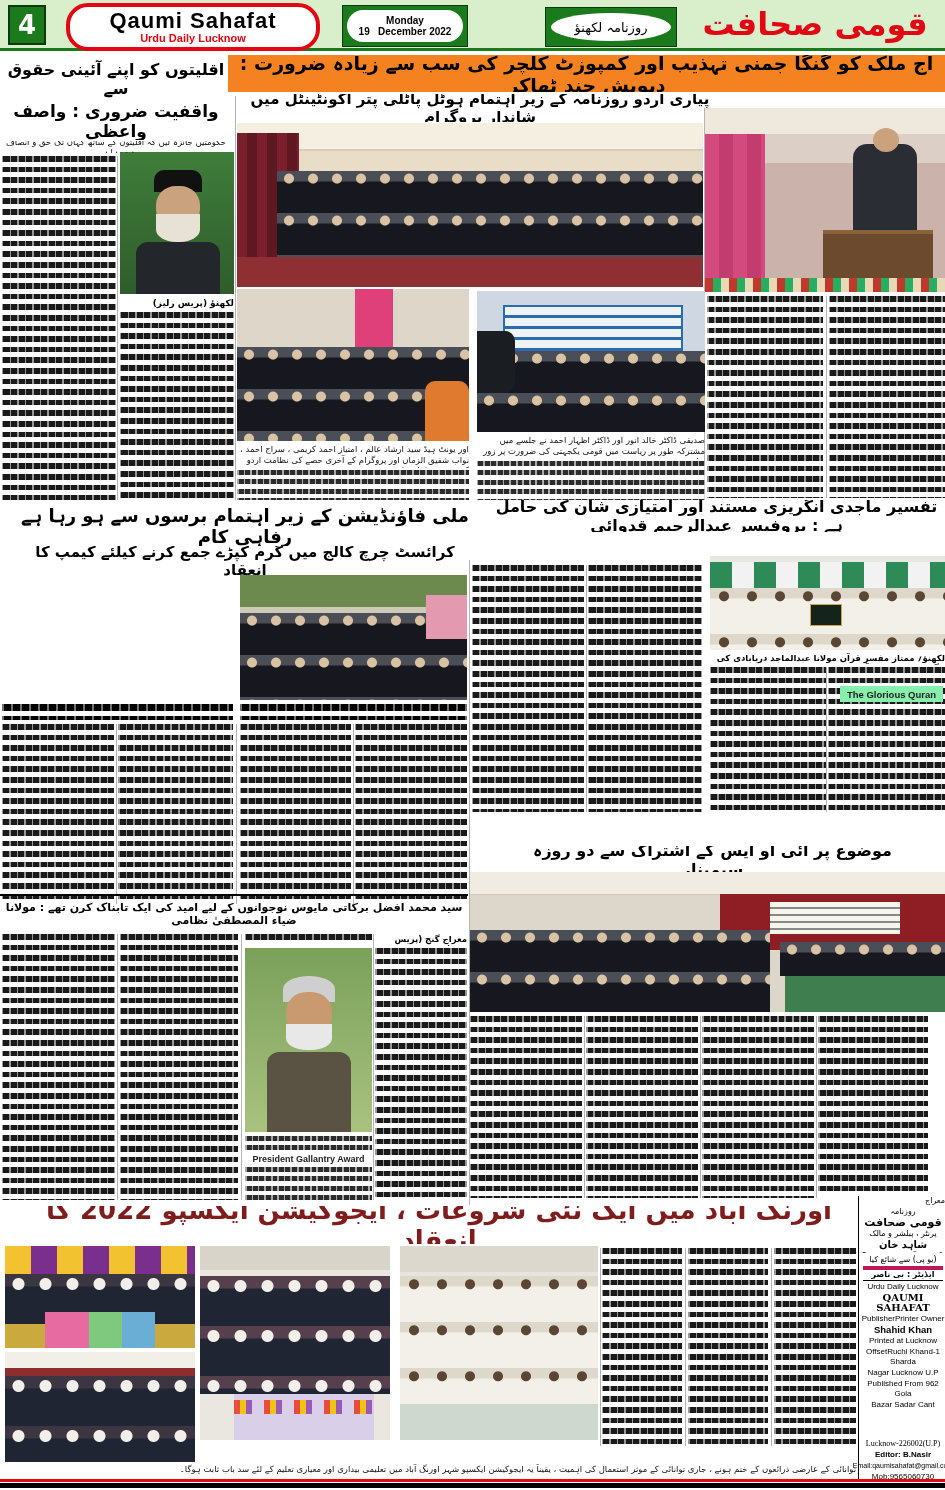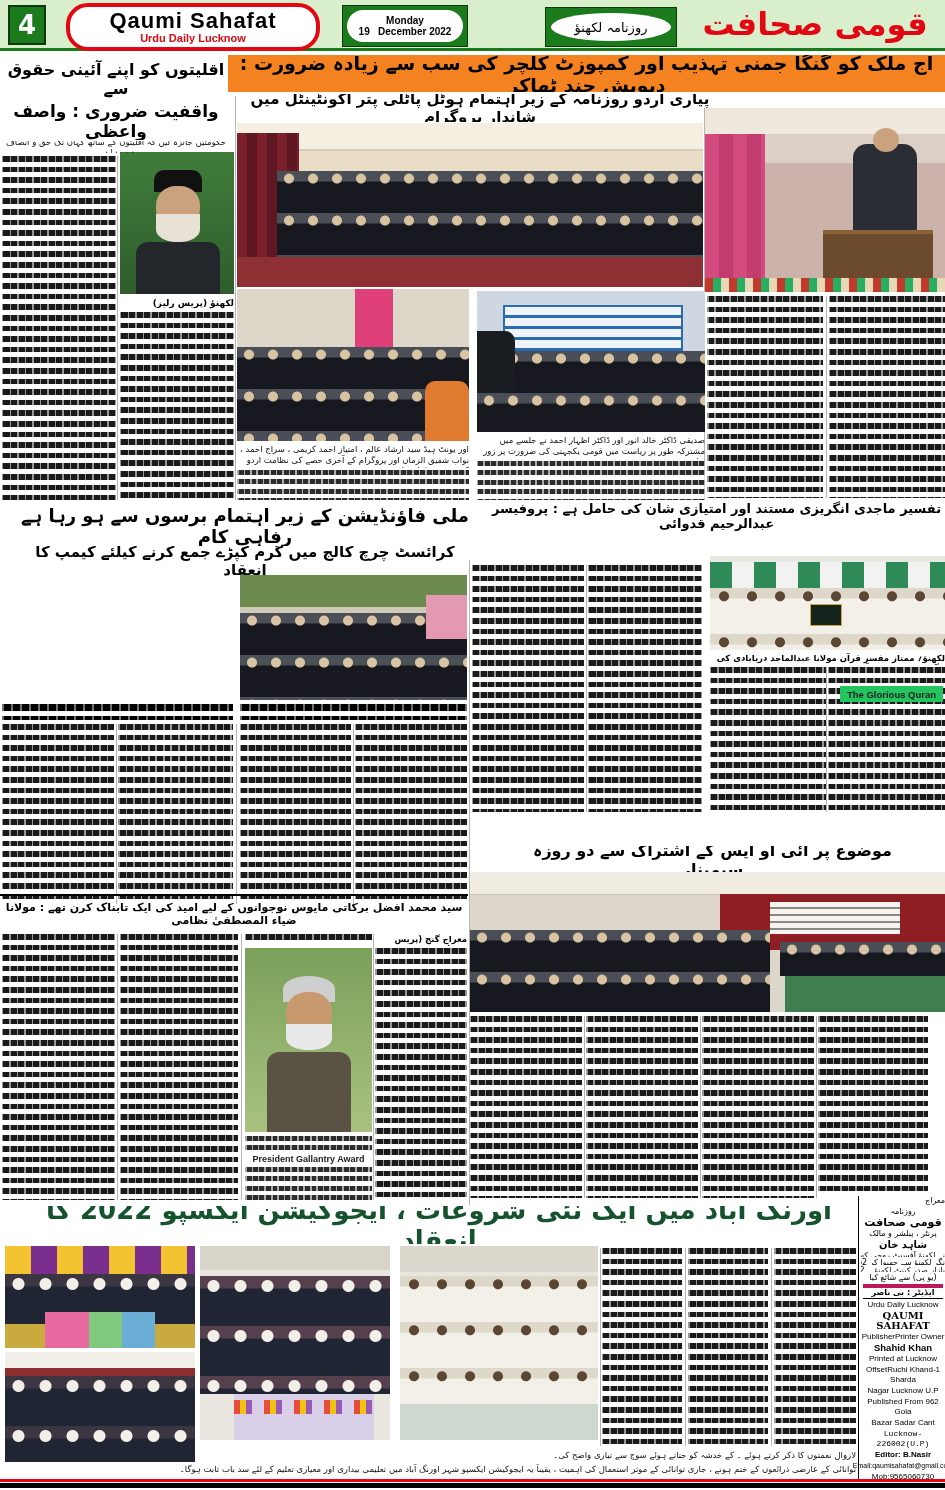--- a/index.html
+++ b/index.html
@@ -123,21 +123,21 @@
   <div class="abs urdu caption-txt clip" style="left:477px;top:435px;width:228px;height:24px;">صدیقی ڈاکٹر خالد انور اور ڈاکٹر اظہار احمد نے جلسے میں مشترکہ طور پر ریاست میں قومی یکجہتی کی ضرورت پر زور دیا</div>
   <div class="abs lines-cap" style="left:477px;top:461px;width:228px;height:39px;"></div>
 
   <div class="abs lines" style="left:707px;top:296px;width:116px;height:202px;"></div>
   <div class="abs lines" style="left:829px;top:296px;width:116px;height:202px;"></div>
   <div class="abs vrule" style="left:826px;top:296px;height:202px;"></div>
 
   <div class="abs ctr urdu b clip" style="left:0;top:506px;width:490px;height:40px;font-size:18px;">ملی فاؤنڈیشن کے زیر اہتمام برسوں سے ہو رہا ہے رفاہی کام</div>
   <div class="abs ctr urdu b clip" style="left:20px;top:546px;width:450px;height:30px;font-size:15px;">کرائسٹ چرچ کالج میں گرم کپڑے جمع کرنے کیلئے کیمپ کا انعقاد</div>
 
-  <div class="abs ctr urdu b clip" style="left:488px;top:500px;width:457px;height:32px;font-size:13px;">تفسیر ماجدی انگریزی مستند اور امتیازی شان کی حامل ہے : پروفیسر عبدالرحیم قدوائی</div>
+  <div class="abs ctr urdu b clip" style="left:488px;top:500px;width:457px;height:32px;font-size:16px;">تفسیر ماجدی انگریزی مستند اور امتیازی شان کی حامل ہے : پروفیسر عبدالرحیم قدوائی</div>
 
 
   <div class="abs photo" style="left:240px;top:575px;width:227px;height:125px;background:linear-gradient(180deg,#6d8a4e 0 26%,#cfc9b8 26%);">
     <div class="abs crowd" style="left:0;top:38px;width:227px;height:87px;"></div>
     <div class="abs" style="left:186px;top:20px;width:41px;height:44px;background:#e39ab0;"></div>
   </div>
 
   <div class="abs photo" style="left:710px;top:556px;width:235px;height:94px;background:#e6e9e2;">
     <div class="abs" style="left:0;top:6px;width:235px;height:28px;background:repeating-linear-gradient(90deg,#2e8b57 0 22px,#f2f2f2 22px 44px);"></div>
     <div class="abs crowd-white" style="left:0;top:32px;width:235px;height:62px;"></div>
@@ -155,21 +155,21 @@
   <div class="abs vrule" style="left:353px;top:724px;height:180px;"></div>
   <div class="abs vrule" style="left:469px;top:560px;height:645px;"></div>
 
   <div class="abs lines" style="left:472px;top:565px;width:112px;height:247px;"></div>
   <div class="abs lines" style="left:588px;top:565px;width:114px;height:247px;"></div>
   <div class="abs vrule" style="left:586px;top:565px;height:247px;"></div>
   <div class="abs urdu b clip" style="left:710px;top:653px;width:235px;height:12px;font-size:8.5px;">لکھنؤ؍ ممتاز مفسر قرآن مولانا عبدالماجد دریابادی کی انگریزی تفسیر قرآن</div>
   <div class="abs lines" style="left:710px;top:667px;width:116px;height:145px;"></div>
   <div class="abs lines" style="left:828px;top:667px;width:117px;height:145px;"></div>
   <div class="abs vrule" style="left:826px;top:667px;height:145px;"></div>
-  <div class="abs ctr b ltr" style="left:840px;top:686px;width:103px;height:16px;background:#22c55e;font-family:'Liberation Sans',sans-serif;font-size:9.5px;color:#222;">The Glorious Quran</div>
+  <div class="abs ctr b ltr" style="left:840px;top:686px;width:103px;height:16px;background:#86efac;font-family:'Liberation Sans',sans-serif;font-size:9.5px;color:#222;">The Glorious Quran</div>
 
   <div class="abs ctr urdu b clip" style="left:510px;top:846px;width:405px;height:28px;font-size:16px;">موضوع پر آئی او ایس کے اشتراک سے دو روزہ سیمینار</div>
 
   <div class="abs photo" style="left:470px;top:872px;width:475px;height:140px;background:#ddd6ca;">
     <div class="abs" style="left:0;top:0;width:475px;height:22px;background:#f1ece2;border-bottom:1px solid #cfc6b4;"></div>
     <div class="abs" style="left:250px;top:22px;width:225px;height:56px;background:#8e1d24;"></div>
     <div class="abs" style="left:300px;top:30px;width:130px;height:32px;background:#f7f4ee;
          background-image:repeating-linear-gradient(180deg,transparent 0 5px,#888 5px 7px);"></div>
     <div class="abs crowd" style="left:0;top:58px;width:300px;height:82px;"></div>
     <div class="abs" style="left:315px;top:98px;width:160px;height:42px;background:#3f7f4f;border-top:3px solid #f2efe6;"></div>
@@ -199,21 +199,21 @@
   <div class="abs photo" style="left:245px;top:948px;width:127px;height:184px;background:linear-gradient(180deg,#7aa05a,#a9c27f);">
     <div class="abs" style="left:38px;top:28px;width:52px;height:26px;background:#cfcfcf;border-radius:50% 50% 0 0;"></div>
     <div class="abs" style="left:41px;top:44px;width:46px;height:44px;background:#c9996f;border-radius:45%;"></div>
     <div class="abs" style="left:41px;top:76px;width:46px;height:26px;background:#e8e8e8;border-radius:0 0 45% 45%;"></div>
     <div class="abs" style="left:22px;top:104px;width:84px;height:80px;background:#5a5242;border-radius:12px 12px 0 0;"></div>
   </div>
   <div class="abs lines-cap" style="left:245px;top:1136px;width:127px;height:16px;"></div>
   <div class="abs ctr b ltr" style="left:245px;top:1152px;width:127px;height:13px;font-family:'Liberation Sans',sans-serif;font-size:9px;color:#222;">President Gallantry Award</div>
   <div class="abs lines-cap" style="left:245px;top:1167px;width:127px;height:33px;"></div>
 
-  <div class="abs ctr urdu b clip" style="left:20px;top:1206px;width:838px;height:38px;color:#14532d;font-size:26px;">اورنگ آباد میں ایک نئی شروعات ، ایجوکیشن ایکسپو 2022 کا انعقاد</div>
+  <div class="abs ctr urdu b clip" style="left:20px;top:1206px;width:838px;height:38px;color:#7f1d1d;font-size:26px;">اورنگ آباد میں ایک نئی شروعات ، ایجوکیشن ایکسپو 2022 کا انعقاد</div>
 
   <div class="abs photo" style="left:5px;top:1246px;width:190px;height:102px;background:#caa93e;">
     <div class="abs" style="left:0;top:0;width:190px;height:40px;background:repeating-linear-gradient(90deg,#f2c230 0 26px,#7a2e8e 26px 52px);"></div>
     <div class="abs crowd-hijab" style="left:0;top:28px;width:190px;height:50px;"></div>
     <div class="abs" style="left:40px;top:66px;width:110px;height:36px;background:linear-gradient(90deg,#e76aa0 0 40%,#7fc97f 40% 70%,#6aaed6 70%);"></div>
   </div>
 
   <div class="abs photo" style="left:5px;top:1352px;width:190px;height:110px;background:#8e2d2d;">
     <div class="abs" style="left:0;top:0;width:190px;height:16px;background:#f2efe8;"></div>
     <div class="abs crowd-hijab" style="left:0;top:24px;width:190px;height:86px;"></div>
@@ -232,21 +232,20 @@
     <div class="abs" style="left:0;top:158px;width:198px;height:36px;background:#cfd8cf;"></div>
   </div>
 
   <div class="abs lines" style="left:602px;top:1248px;width:80px;height:198px;"></div>
   <div class="abs lines" style="left:688px;top:1248px;width:80px;height:198px;"></div>
   <div class="abs lines" style="left:774px;top:1248px;width:82px;height:198px;"></div>
   <div class="abs vrule" style="left:685px;top:1248px;height:198px;"></div>
   <div class="abs vrule" style="left:771px;top:1248px;height:198px;"></div>
   <div class="abs vrule" style="left:600px;top:1248px;height:198px;"></div>
 
-  <div class="abs urdu caption-txt clip" style="left:0;top:1450px;width:856px;height:13px;">لازوال نعمتوں کا ذکر کرتے ہوئے ۔ کے خدشہ کو جتاتے ہوئے سوچ سے تیاری واضح کی۔</div>
   <div class="abs urdu caption-txt clip" style="left:0;top:1464px;width:856px;height:13px;">توانائی کے عارضی ذرائعوں کے ختم ہونے ، جاری توانائی کے موثر استعمال کی اہمیت ، یقیناً یہ ایجوکیشن ایکسپو شہر اورنگ آباد میں تعلیمی بیداری اور معیاری تعلیم کے لئے سد باب ثابت ہوگا۔</div>
 
   <div class="abs" style="left:858px;top:1196px;width:1px;height:286px;background:#000;"></div>
   <div class="abs" style="left:861px;top:1196px;width:84px;height:286px;display:flex;flex-direction:column;align-items:center;gap:1px;font-size:8px;line-height:10px;text-align:center;">
     <div class="urdu" style="align-self:flex-end;">معراج</div>
     <div class="urdu">روزنامہ</div>
     <div class="urdu b" style="font-size:11px;">قومی صحافت</div>
     <div class="urdu">پرنٹر ، پبلشر و مالک</div>
     <div class="urdu b" style="font-size:10px;">شاہد خان</div>
     <div class="urdu clip" style="max-width:84px;white-space:nowrap;">نے لکھنؤ آفسیٹ روچی کھنڈ ۔ 1 شاردا</div>
@@ -256,21 +255,21 @@
     <div class="urdu b" style="border-top:4px solid #be185d;border-bottom:1px solid #000;width:80px;">ایڈیٹر : بی ناصر</div>
     <div class="ltr" style="font-family:'Liberation Sans',sans-serif;">Urdu Daily Lucknow</div>
     <div class="ltr b" style="font-family:'DejaVu Serif',serif;font-size:10px;">QAUMI SAHAFAT</div>
     <div class="ltr" style="font-family:'Liberation Sans',sans-serif;">PublisherPrinter Owner</div>
     <div class="ltr b" style="font-family:'Liberation Sans',sans-serif;font-size:9.5px;">Shahid Khan</div>
     <div class="ltr" style="font-family:'Liberation Sans',sans-serif;">Printed at Lucknow</div>
     <div class="ltr" style="font-family:'Liberation Sans',sans-serif;">OffsetRuchi Khand-1 Sharda</div>
     <div class="ltr" style="font-family:'Liberation Sans',sans-serif;">Nagar Lucknow U.P</div>
     <div class="ltr" style="font-family:'Liberation Sans',sans-serif;">Published From 962 Gola</div>
     <div class="ltr" style="font-family:'Liberation Sans',sans-serif;">Bazar Sadar Cant</div>
-    <div class="ltr" style="font-family:Liberation Mono, monospace;">Lucknow-226002(U.P)</div>
+    <div class="ltr" style="font-family:Liberation Serif, serif;margin-top:28px;">Lucknow-226002(U.P)</div>
     <div class="ltr b" style="font-family:'Liberation Sans',sans-serif;">Editor: B.Nasir</div>
     <div class="ltr" style="font-family:'Liberation Sans',sans-serif;font-size:7px;">Email:qaumisahafat@gmail.com</div>
     <div class="ltr" style="font-family:'Liberation Sans',sans-serif;">Mob:9565060730</div>
   </div>
 
   <div class="abs" style="left:0;top:1479px;width:945px;height:3px;background:#e30613;"></div>
   <div class="abs" style="left:0;top:1483px;width:945px;height:5px;background:#000;"></div>
 
 </div>
 

